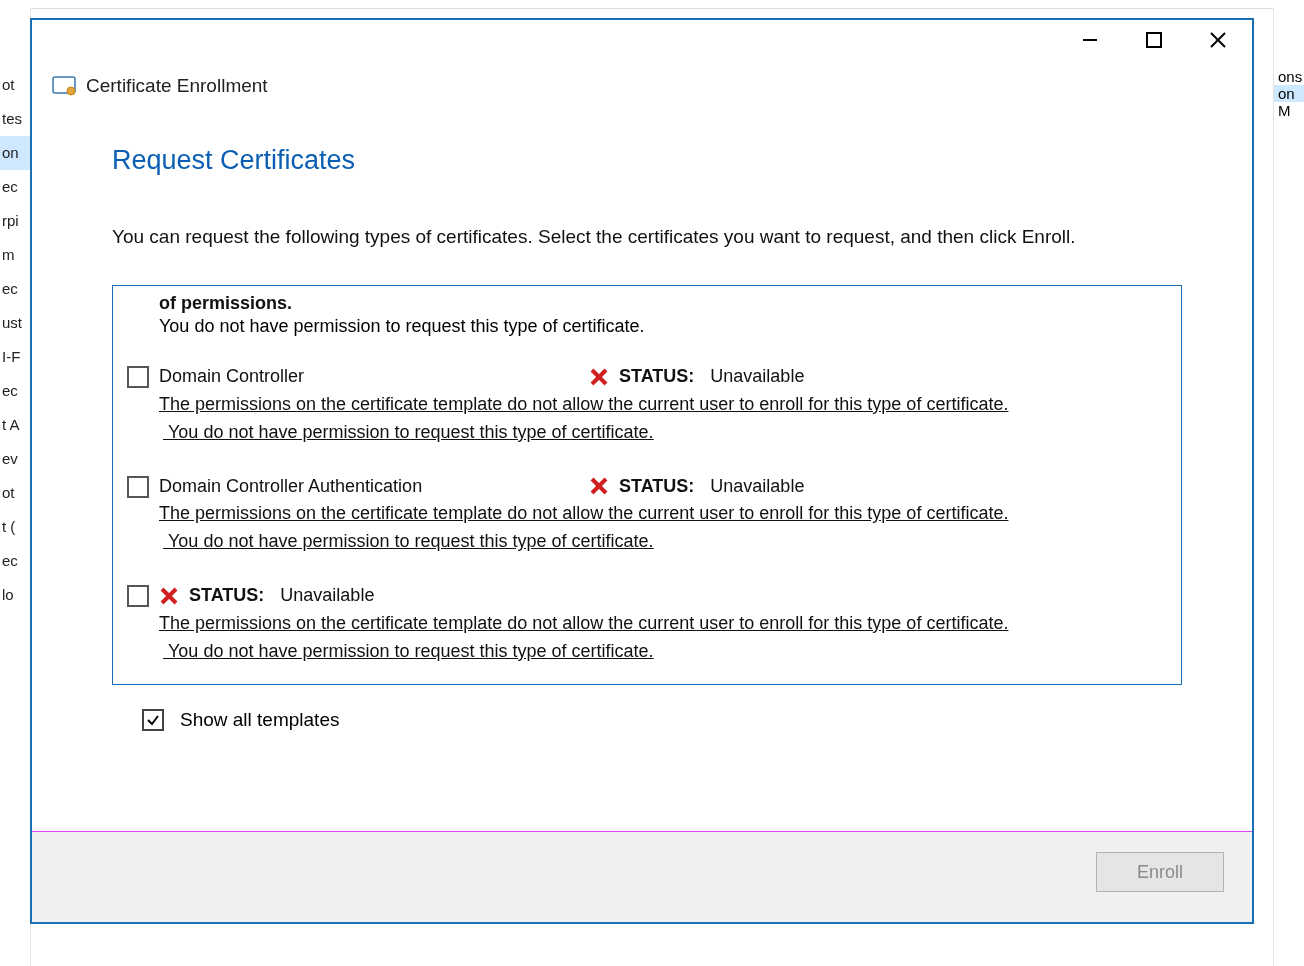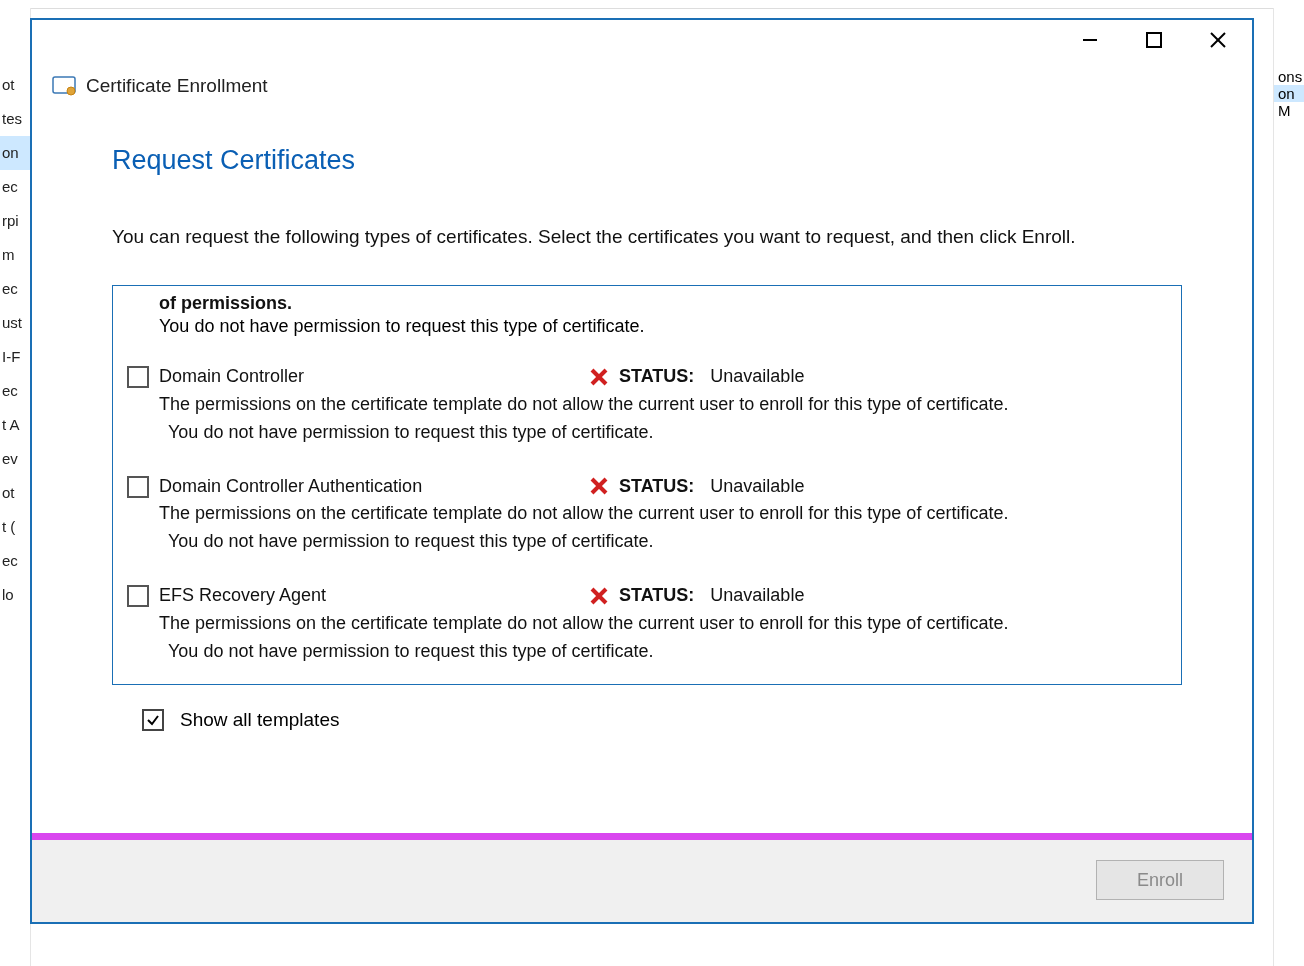--- a/index.html
+++ b/index.html
@@ -160,20 +160,21 @@
   .entry .xmark {
     width:20px; height:20px;
     display:inline-flex; align-items:center; justify-content:center;
   }
   .entry .status-label { font-weight:700; color:#111; }
   .entry .status-value { color:#111; margin-left: 6px; }
 
   .entry .body {
     padding-left: 32px;
     color:#111;
+    text-decoration:underline;
   }
   .entry .body .l2 { padding-left: 4px; }
 
   
   .partial-top .body-only { padding-left: 32px; }
   .partial-top .first-line {
     font-size: 18px;
     color:#111;
     line-height:1.3;
   }
@@ -190,22 +191,22 @@
     width: 18px;
     height: 18px;
     border: 2px solid #444;
     display:inline-flex; align-items:center; justify-content:center;
     font-size: 14px;
     line-height: 1;
   }
 
   .button-bar {
     background:#f0f0f0;
-    border-top: 7px solid #d946ef;
-    padding: 20px 28px 22px 0;
+    border-top: 1px solid #d946ef;
+    padding: 20px 28px 30px 0;
     display:flex;
     justify-content:flex-end;
     gap: 25px;
   }
   .button-bar button {
     min-width: 128px;
     height: 40px;
     font-size: 18px;
     font-family: inherit;
     background:#e5e5e5;
@@ -332,21 +333,20 @@
       </span>
     </div>
     <div class="body">
       <div>The permissions on the certificate template do not allow the current user to enroll for this type of certificate.</div>
       <div class="l2">&nbsp;You do not have permission to request this type of certificate.</div>
     </div>
             </div>
             <div class="entry">
     <div class="head">
       <span class="cb"></span>
-      <span class="name-col">EFS Recovery Agent</span>
       <span class="status-col">
         <span class="xmark">
           <svg width="18" height="18" viewBox="0 0 18 18">
             <line x1="2" y1="2" x2="16" y2="16" stroke="#d02020" stroke-width="4"></line>
             <line x1="16" y1="2" x2="2" y2="16" stroke="#d02020" stroke-width="4"></line>
           </svg>
         </span>
         <span class="status-label">STATUS:</span>
         <span class="status-value">Unavailable</span>
       </span>

